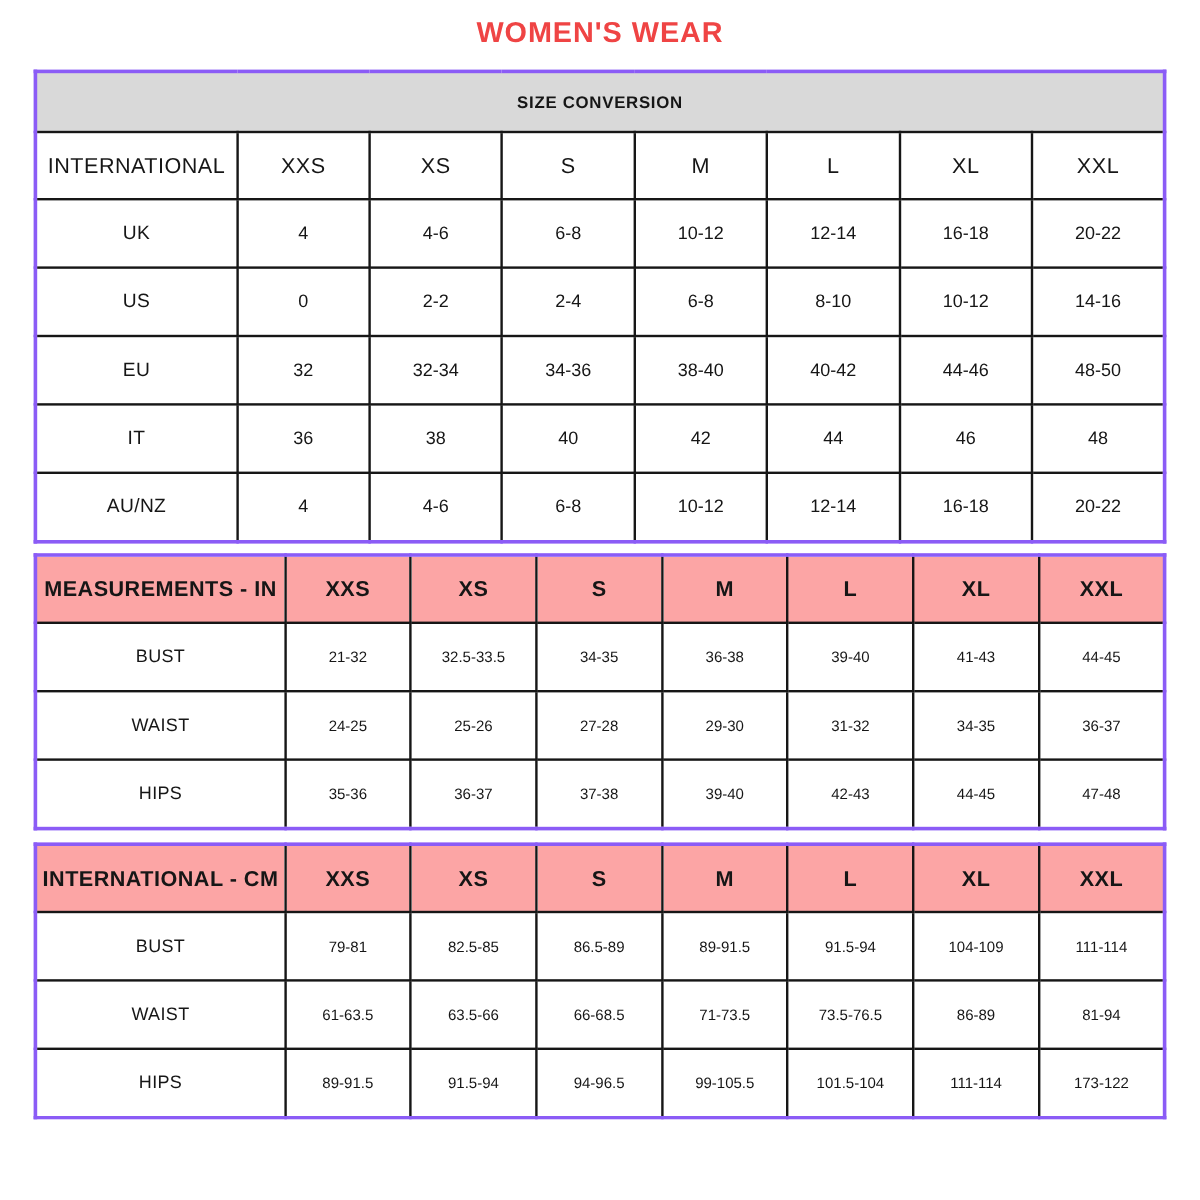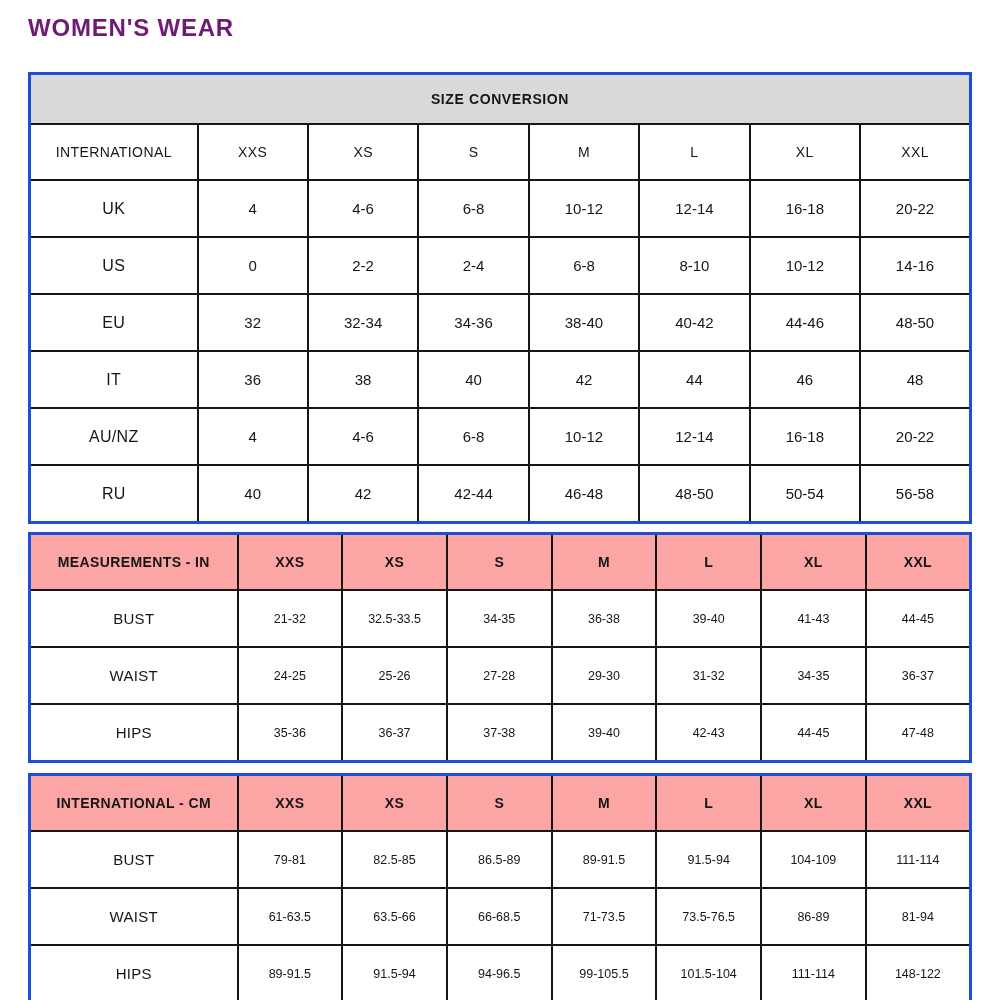--- a/index.html
+++ b/index.html
@@ -9,32 +9,32 @@
     width: 1000px;
     font-family: "Liberation Sans", sans-serif;
     color: #161616;
   }
   .page {
     width: 944px;
     margin: 0 auto;
     padding-top: 14px;
   }
   .page-title {
-    text-align: left;
+    text-align: center;
     font-size: 24px;
     font-weight: 700;
     letter-spacing: 0.8px;
-    margin: 0 0 30px 0;
-    color: #701a75;
+    margin: 0 0 16px 0;
+    color: #ef4444;
   }
   table {
     width: 944px;
     border-collapse: collapse;
     table-layout: fixed;
-    border: 3px solid #1d4ed8;
+    border: 3px solid #8b5cf6;
   }
   th, td {
     border: 2px solid #161616;
     text-align: center;
     vertical-align: middle;
     padding: 0 2px;
     overflow: hidden;
   }
   .label-w1 { width: 168px; }
   .label-w2 { width: 208px; }
@@ -43,21 +43,21 @@
   .banner-row th {
     background: #d9d9d9;
     height: 48px;
     font-size: 14px;
     font-weight: 700;
     letter-spacing: 0.6px;
   }
   
   .colhead-row th {
     height: 54px;
-    font-size: 14px;
+    font-size: 18px;
     letter-spacing: 0.4px;
   }
   #size-table .colhead-row th {
     background: #ffffff;
     font-weight: 500;
   }
   .meas .colhead-row th {
     background: #fca5a5;
     font-weight: 700;
   }
@@ -153,30 +153,20 @@
         </tr>
         <tr>
           <th class="row-label">AU/NZ</th>
           <td>4</td>
           <td>4-6</td>
           <td>6-8</td>
           <td>10-12</td>
           <td>12-14</td>
           <td>16-18</td>
           <td>20-22</td>
-        </tr>
-        <tr>
-          <th class="row-label">RU</th>
-          <td>40</td>
-          <td>42</td>
-          <td>42-44</td>
-          <td>46-48</td>
-          <td>48-50</td>
-          <td>50-54</td>
-          <td>56-58</td>
         </tr>
       </tbody>
   </table>
 
   <table id="meas-in-table" class="meas">
     <colgroup>
         <col class="label-w2">
         <col span="7">
       </colgroup>
     <tbody>
@@ -260,18 +250,18 @@
           <td>81-94</td>
         </tr>
         <tr>
           <th class="row-label">HIPS</th>
           <td>89-91.5</td>
           <td>91.5-94</td>
           <td>94-96.5</td>
           <td>99-105.5</td>
           <td>101.5-104</td>
           <td>111-114</td>
-          <td>148-122</td>
+          <td>173-122</td>
         </tr>
       </tbody>
   </table>
 
 </div>
 
 </body></html>

